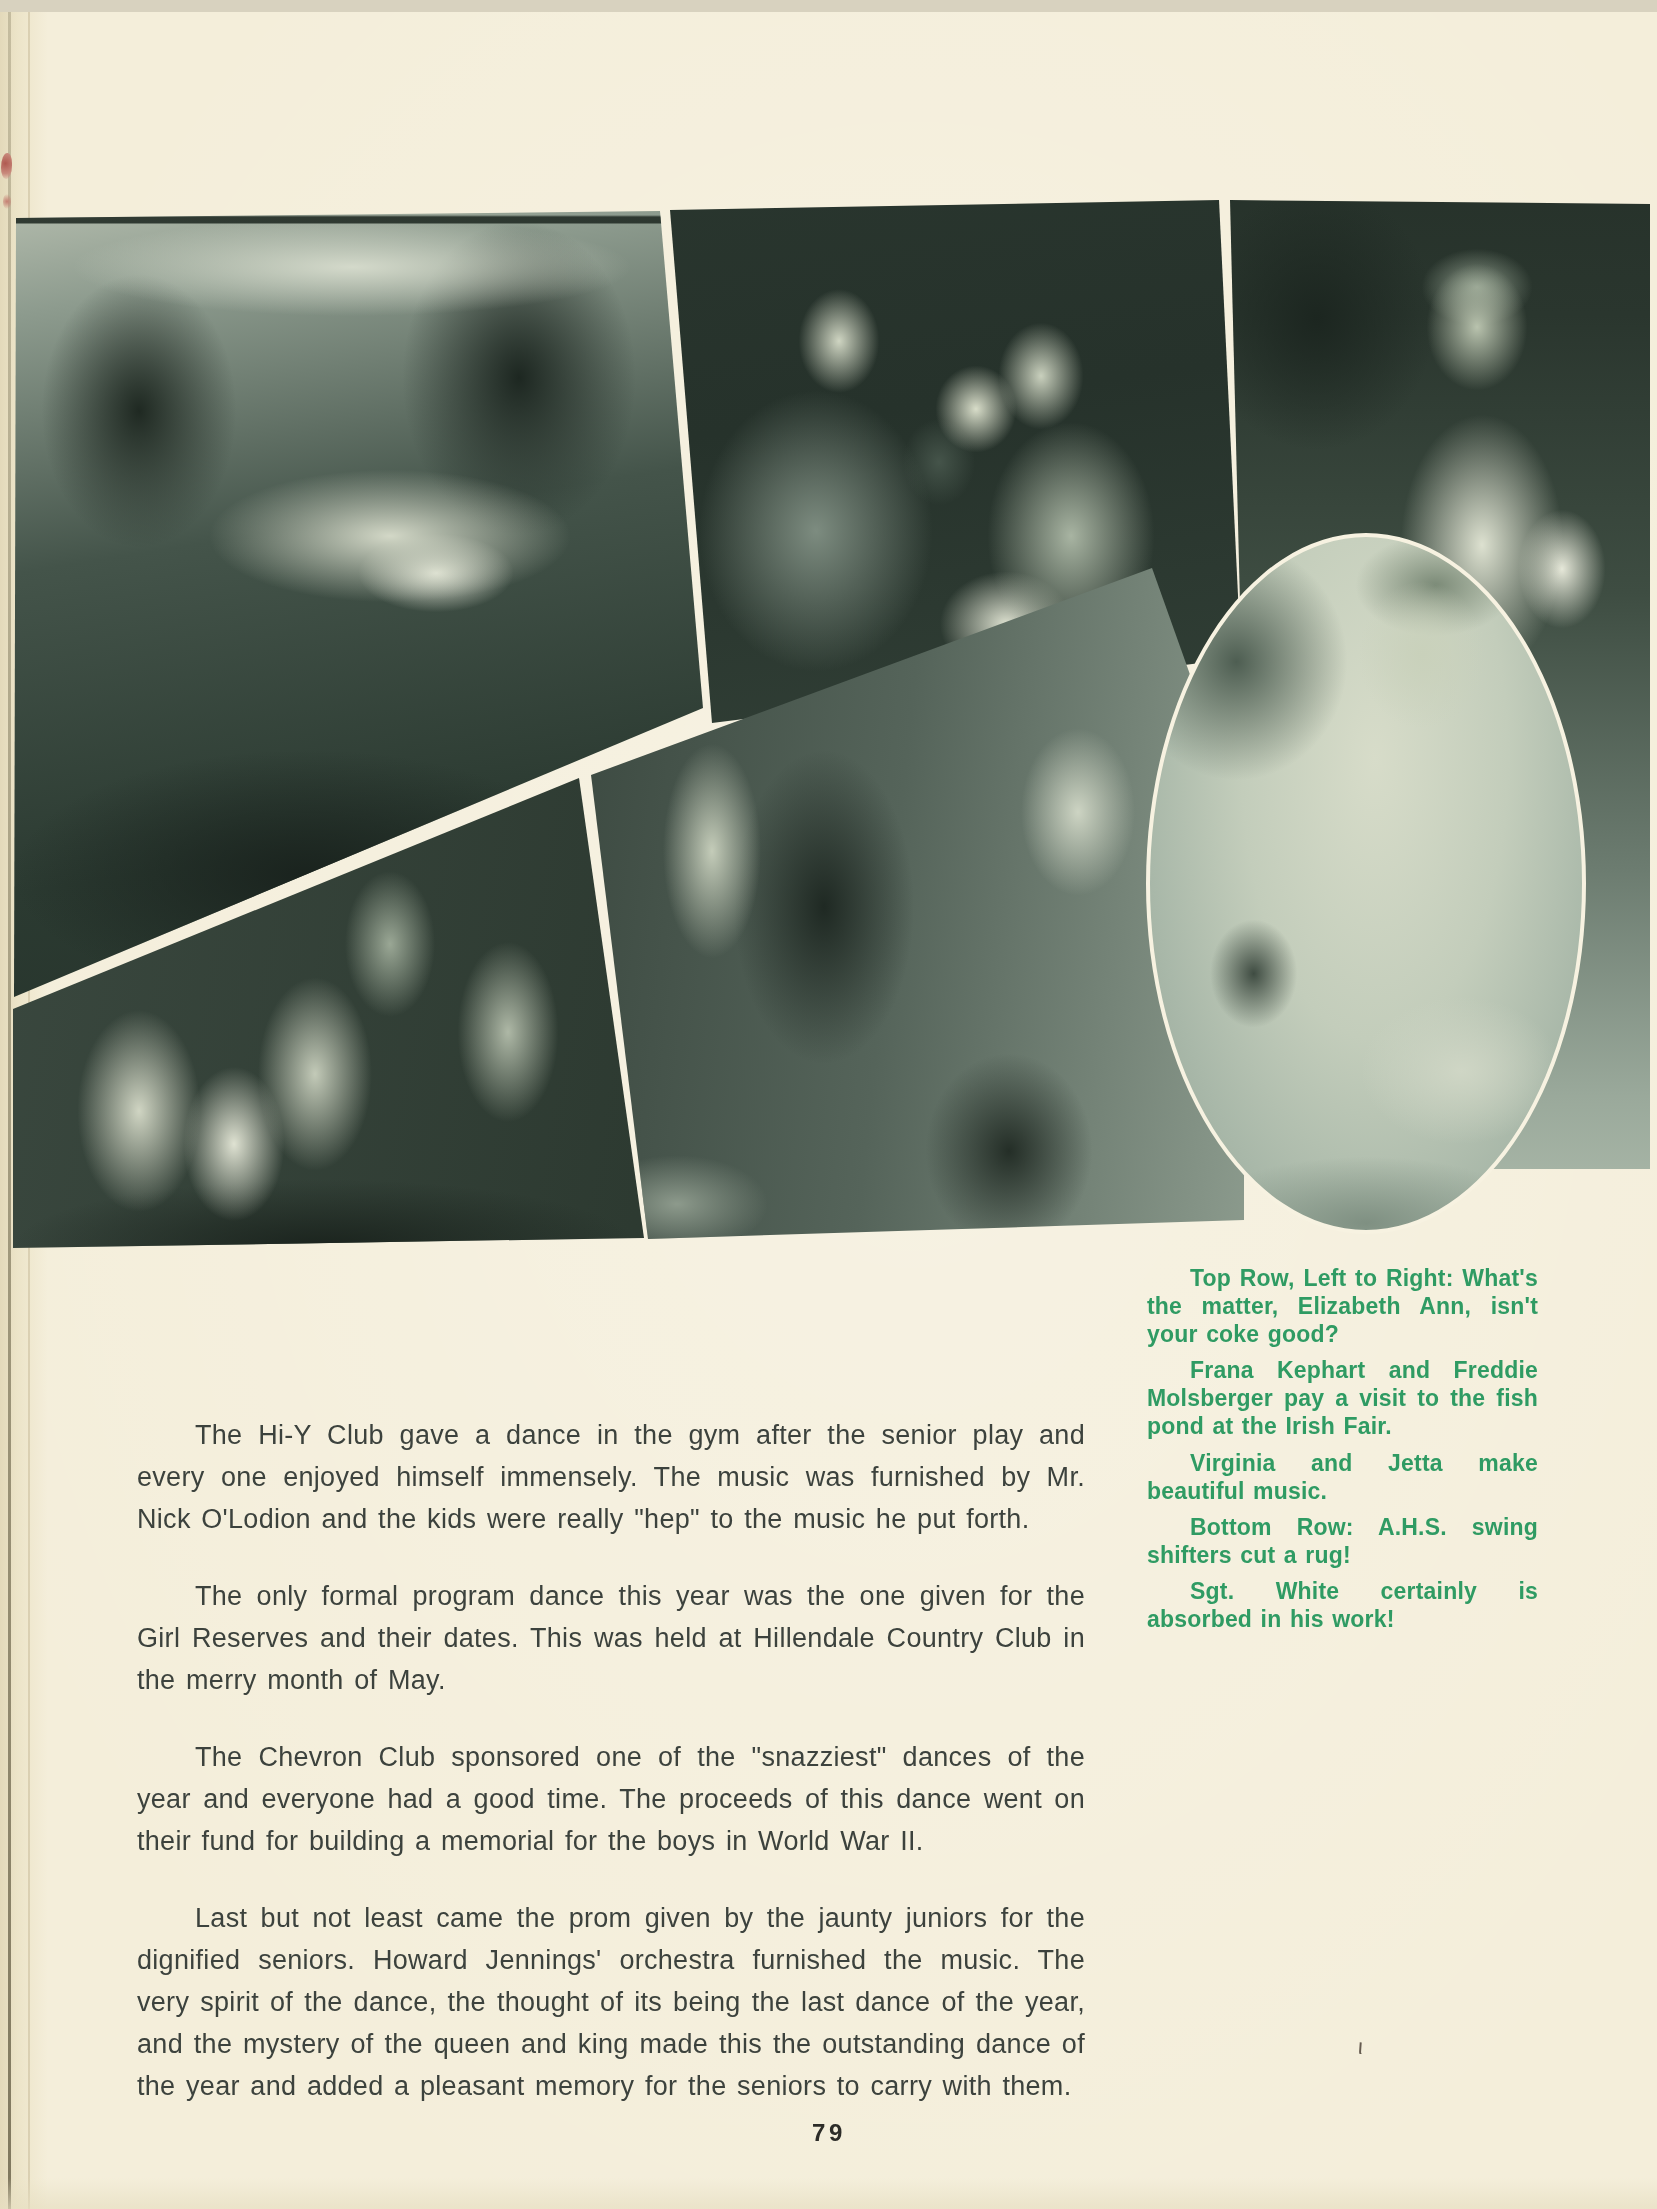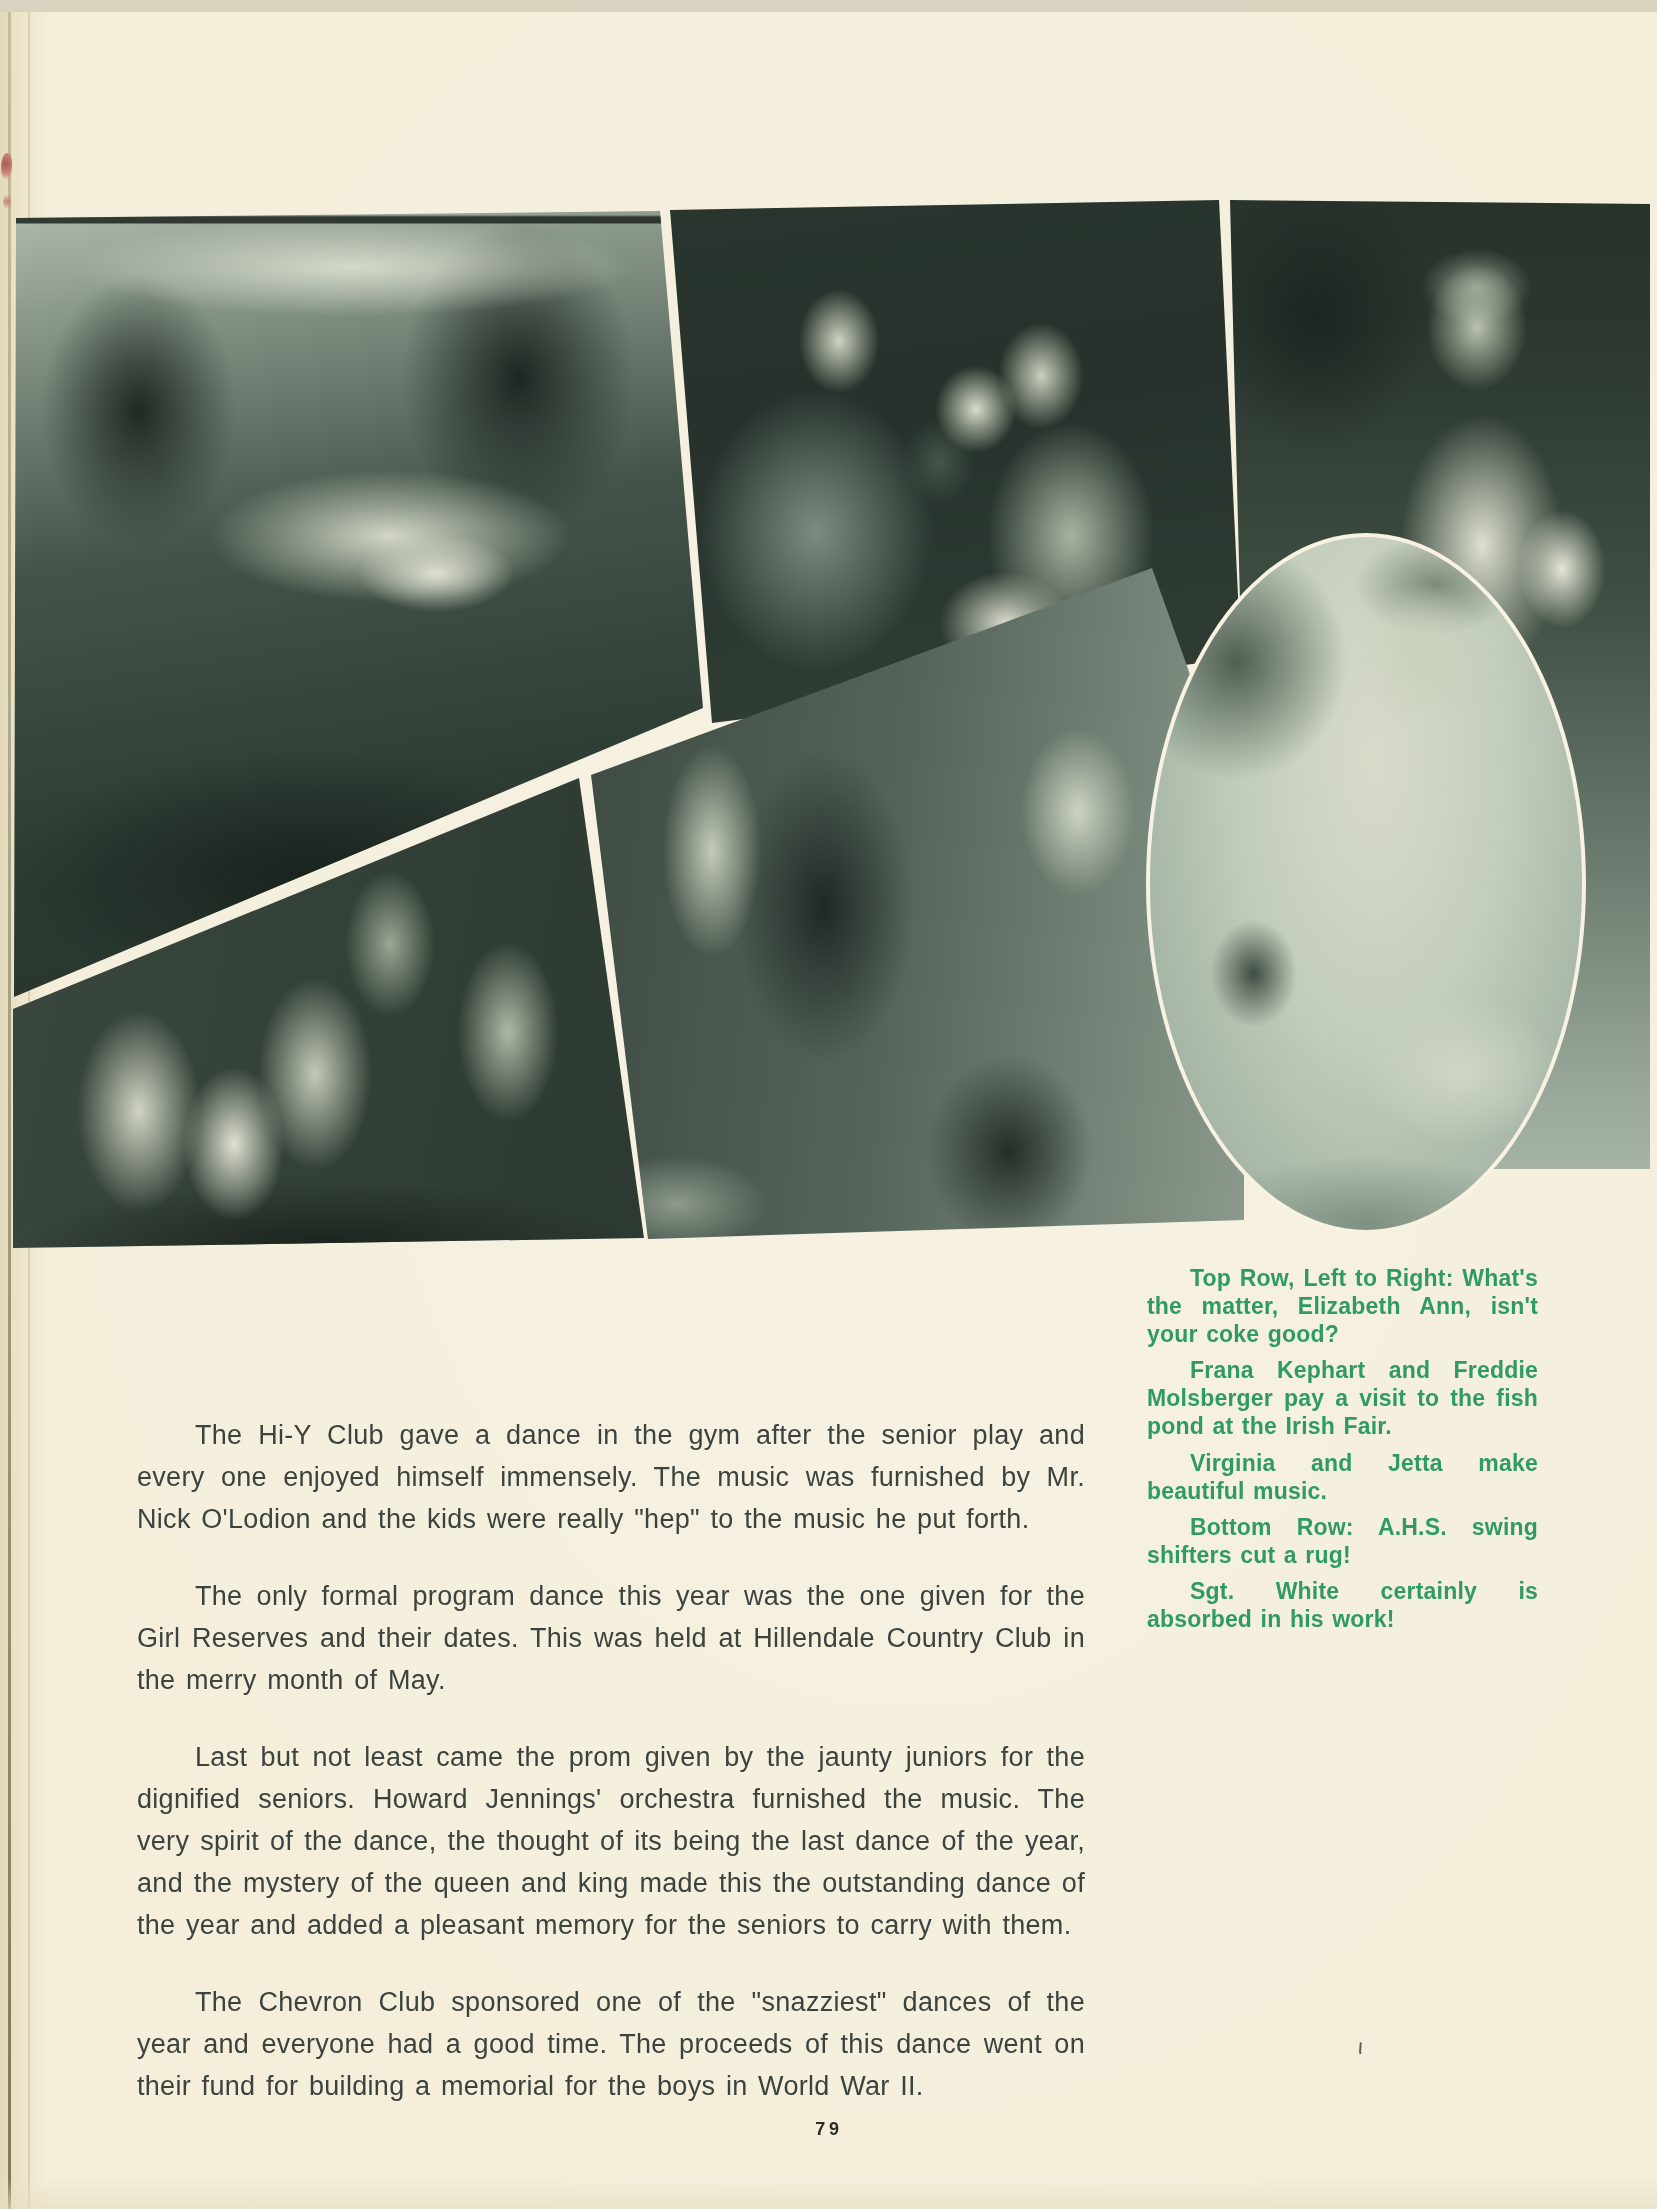--- a/index.html
+++ b/index.html
@@ -112,21 +112,21 @@
   
   .body-copy{position:absolute;left:137px;top:1402px;width:948px;}
   .body-copy p{
     font-weight:300;font-size:27px;line-height:42px;
     color:#3c423d;text-align:justify;text-indent:58px;
     margin:0 0 35px 0;letter-spacing:0.3px;word-spacing:2.8px;
   }
 
   .page-number{
     position:absolute;left:0;top:2107px;width:100%;
-    text-align:center;font-size:18px;font-weight:bold;
+    text-align:center;font-size:24px;font-weight:bold;
     letter-spacing:3.7px;color:#2c2c28;
   }
 </style>
 </head>
 <body>
 
 <div class="page">
 
   <div class="gutter-left"></div>
   <div class="spine-line"></div>
@@ -148,22 +148,22 @@
     <p class="caption">Top Row, Left to Right: What's the matter, Elizabeth Ann, isn't your coke good?</p>
     <p class="caption">Frana Kephart and Freddie Molsberger pay a visit to the fish pond at the Irish Fair.</p>
     <p class="caption">Virginia and Jetta make beautiful music.</p>
     <p class="caption">Bottom Row: A.H.S. swing shifters cut a rug!</p>
     <p class="caption">Sgt. White certainly is absorbed in his work!</p>
   </div>
 
   <div class="body-copy">
     <p>The Hi-Y Club gave a dance in the gym after the senior play and every one enjoyed himself immensely. The music was furnished by Mr. Nick O'Lodion and the kids were really "hep" to the music he put forth.</p>
     <p>The only formal program dance this year was the one given for the Girl Reserves and their dates. This was held at Hillendale Country Club in the merry month of May.</p>
+    <p>The Chevron Club sponsored one of the "snazziest" dances of the year and everyone had a good time. The proceeds of this dance went on their fund for building a memorial for the boys in World War II.</p>
     <p>Last but not least came the prom given by the jaunty juniors for the dignified seniors. Howard Jennings' orchestra furnished the music. The very spirit of the dance, the thought of its being the last dance of the year, and the mystery of the queen and king made this the outstanding dance of the year and added a pleasant memory for the seniors to carry with them.</p>
-    <p>The Chevron Club sponsored one of the "snazziest" dances of the year and everyone had a good time. The proceeds of this dance went on their fund for building a memorial for the boys in World War II.</p>
   </div>
 
   <span class="stray-mark">ι</span>
 
   <div class="page-number">79</div>
 
 </div>
 
 
 </body></html>

